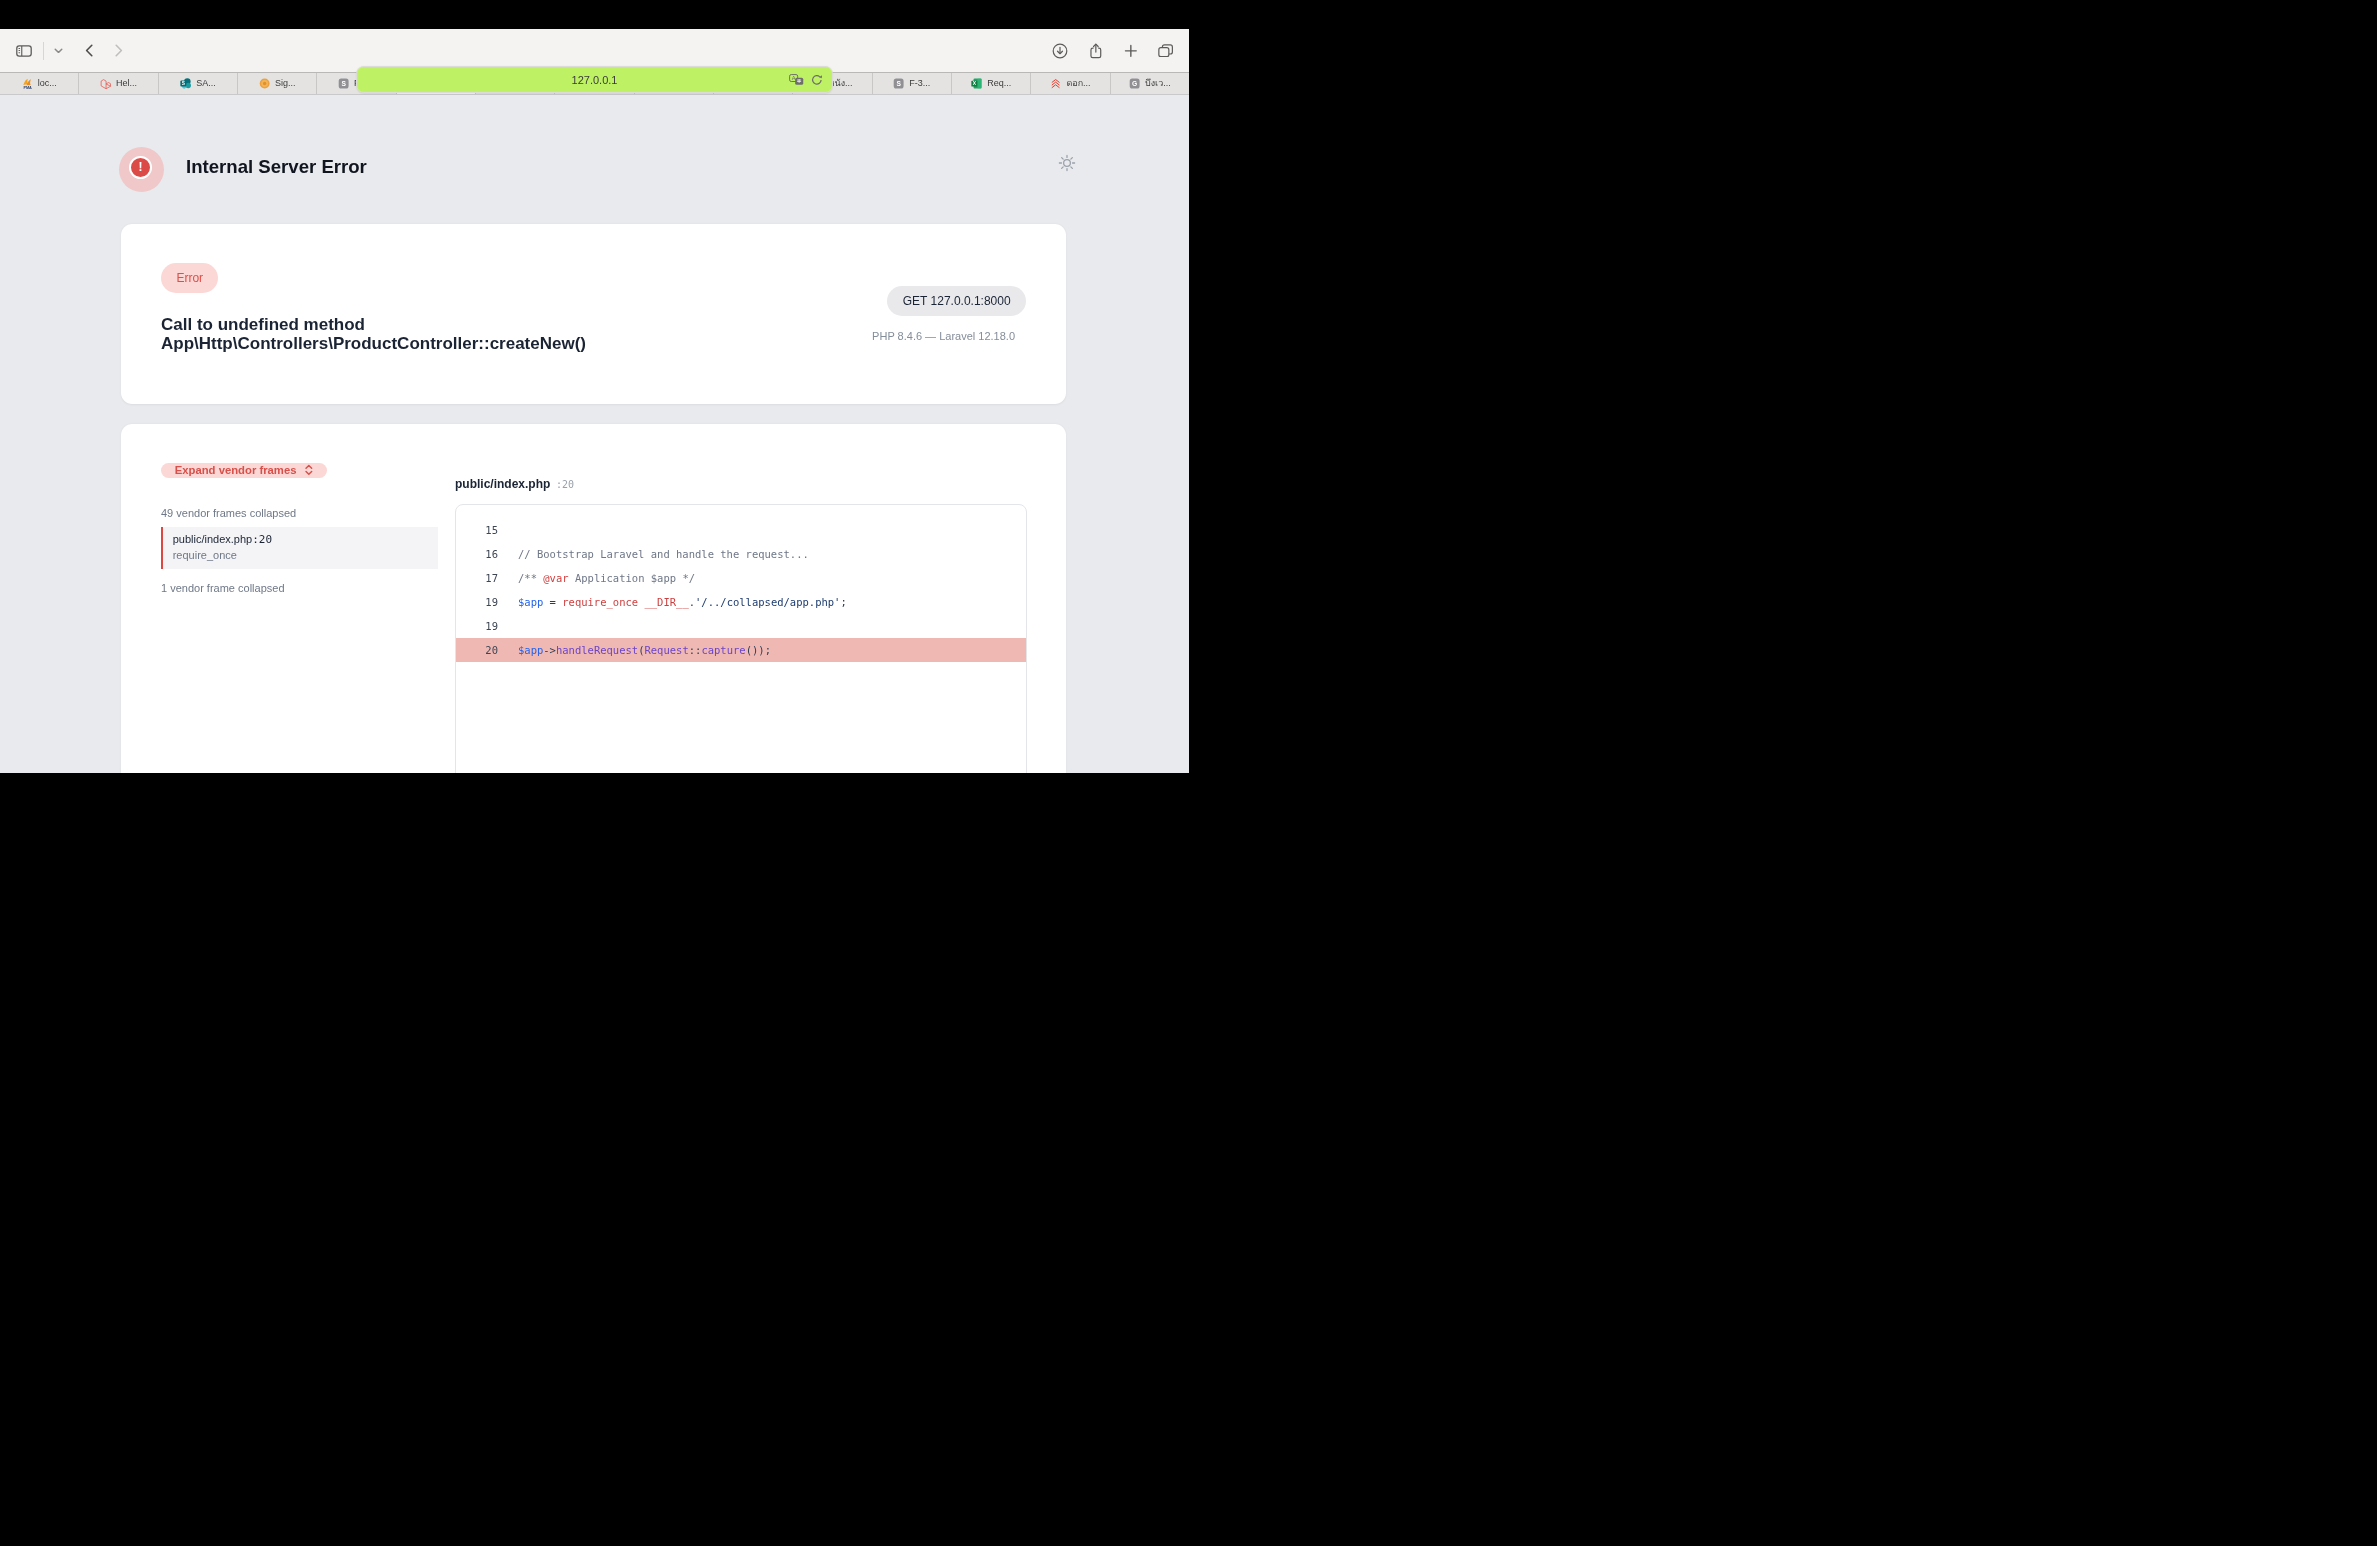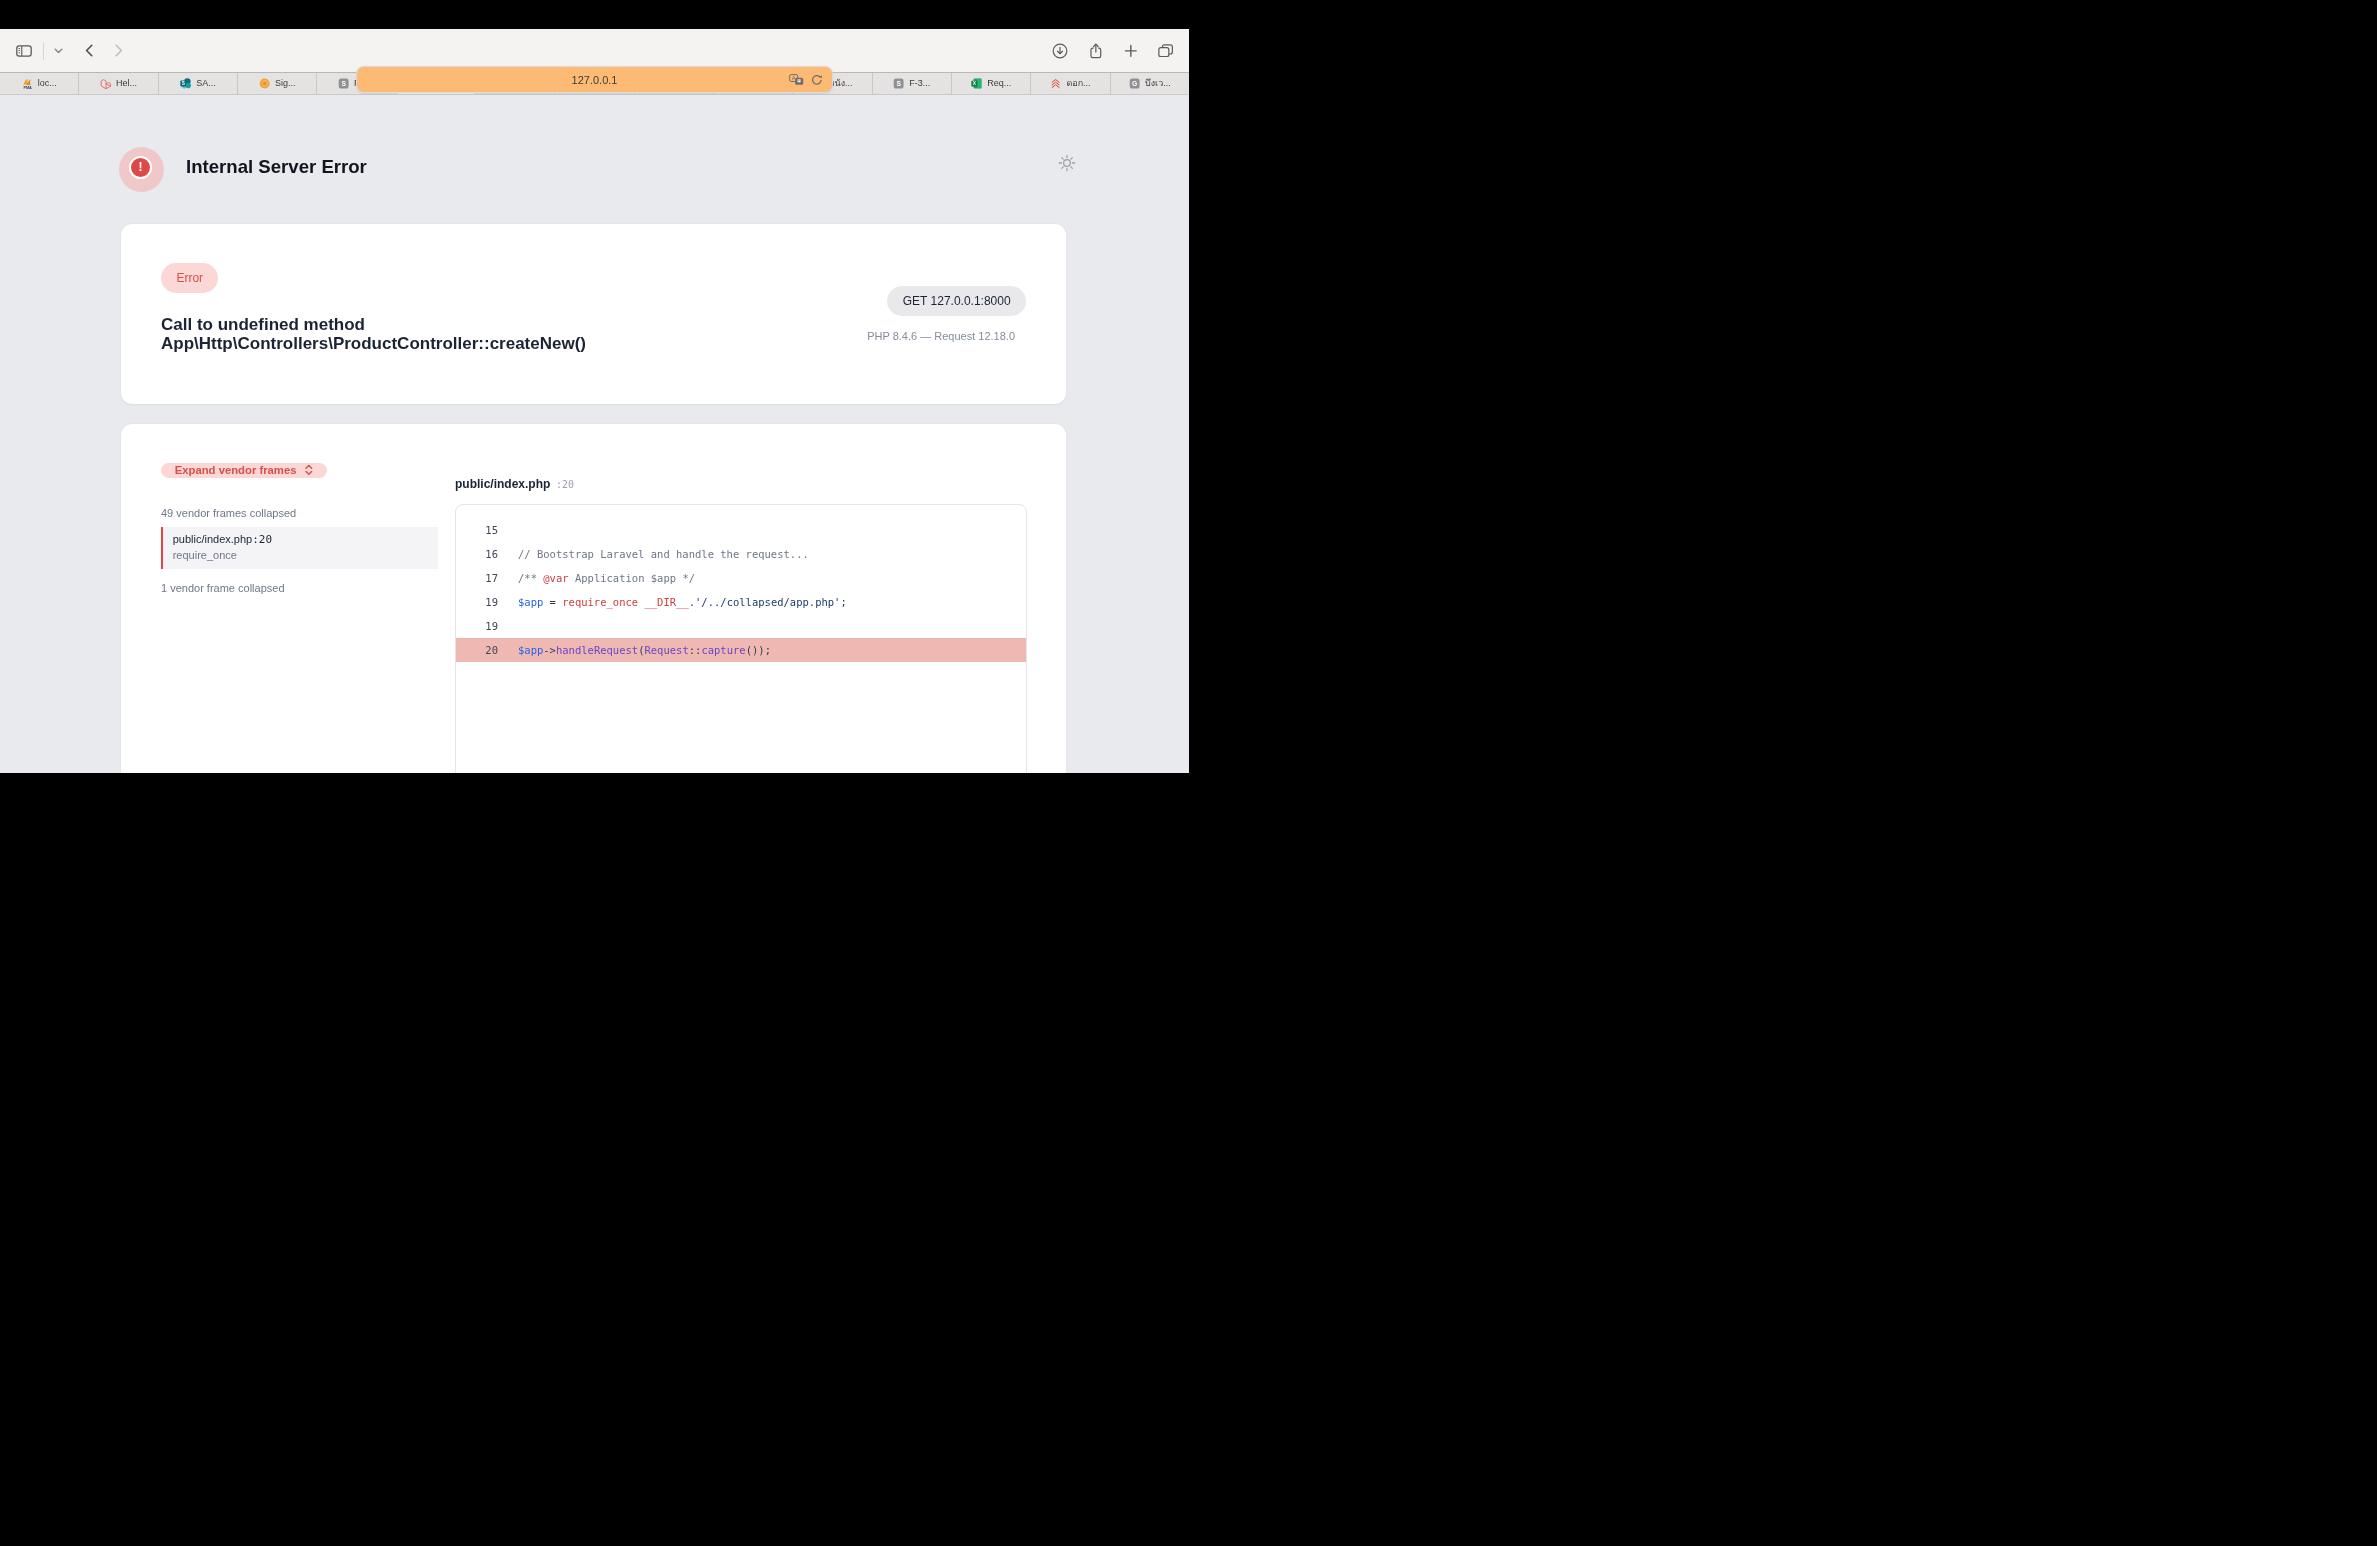--- a/index.html
+++ b/index.html
@@ -6,21 +6,21 @@
   body { background:#000; font-family:"Liberation Sans", sans-serif; }
   .window { width:1189px; height:773px; position:relative; overflow:hidden; background:#e9eaed; }
 
   
   .menubar { height:29px; background:#000; }
   .toolbar { height:43px; background:#f4f3f2; position:relative; display:flex; align-items:center; }
   .tb-left { display:flex; align-items:center; margin-left:16px; gap:10.5px; color:#5c5b5a; }
   .tb-sep { width:0.8px; height:18px; background:#d7d6d5; }
   .nav-gap { display:flex; gap:22.6px; margin-left:11.3px; align-items:center; }
   .icon-btn { display:flex; align-items:center; justify-content:center; cursor:default; }
-  .urlbar { position:absolute; left:356px; top:37px; width:477px; height:27px; background:#fdba74;
+  .urlbar { position:absolute; left:356px; top:37px; width:477px; height:27px; background:#bef264;
             border:0.8px solid #dcdbda; border-radius:8px; box-shadow:0 0.8px 1.6px rgba(0,0,0,.07);
             display:flex; align-items:center; justify-content:center; font-size:11px; color:#3c3b3a; }
   .url-trailing { position:absolute; right:9px; display:flex; gap:7.3px; align-items:center; color:#6e6d6c; }
   .tb-right { position:absolute; right:15.4px; display:flex; gap:21px; align-items:center; color:#5c5b5a; }
 
   .tabstrip { display:flex; height:22.6px; background:#e4e3e2; border-top:0.8px solid #b9b8b7; border-bottom:0.8px solid #c9c8cb; }
   .tab { flex:1 1 0; min-width:0; display:flex; align-items:center; justify-content:center; gap:4.9px;
          font-size:9px; color:#3a3a3a; border-right:0.8px solid #c8c7c6; white-space:nowrap; overflow:hidden; }
   .tab:last-child { border-right:none; }
   .tab.active { background:#f6f5f4; }
@@ -334,21 +334,21 @@
             <circle cx="12.5" cy="12.5" r="4.2"></circle>
             <path d="M12.5 3v2.6M12.5 19.4V22M3 12.5h2.6M19.4 12.5H22M5.8 5.8l1.9 1.9M17.3 17.3l1.9 1.9M19.2 5.8l-1.9 1.9M7.7 17.3l-1.9 1.9"></path>
           </g>
         </svg>
       </span>
 
     <div class="card card-error">
       <span class="badge-error">Error</span>
       <div class="err-msg">Call to undefined method App\Http\Controllers\ProductController::createNew()</div>
       <span class="req-pill">GET 127.0.0.1:8000</span>
-      <div class="versions">PHP 8.4.6 — Request 12.18.0</div>
+      <div class="versions">PHP 8.4.6 — Laravel 12.18.0</div>
     </div>
 
     <div class="card card-trace">
       <button class="expand-btn">
         <span>Expand vendor frames</span>
         <span class="icon-btn">
             <svg width="9.7" height="13.7" viewBox="0 0 12 17" fill="none">
               <g stroke="currentColor" stroke-width="1.8" stroke-linecap="round" stroke-linejoin="round">
                 <path d="M2.5 6.5 L6 3 L9.5 6.5"></path>
                 <path d="M2.5 10.5 L6 14 L9.5 10.5"></path>

